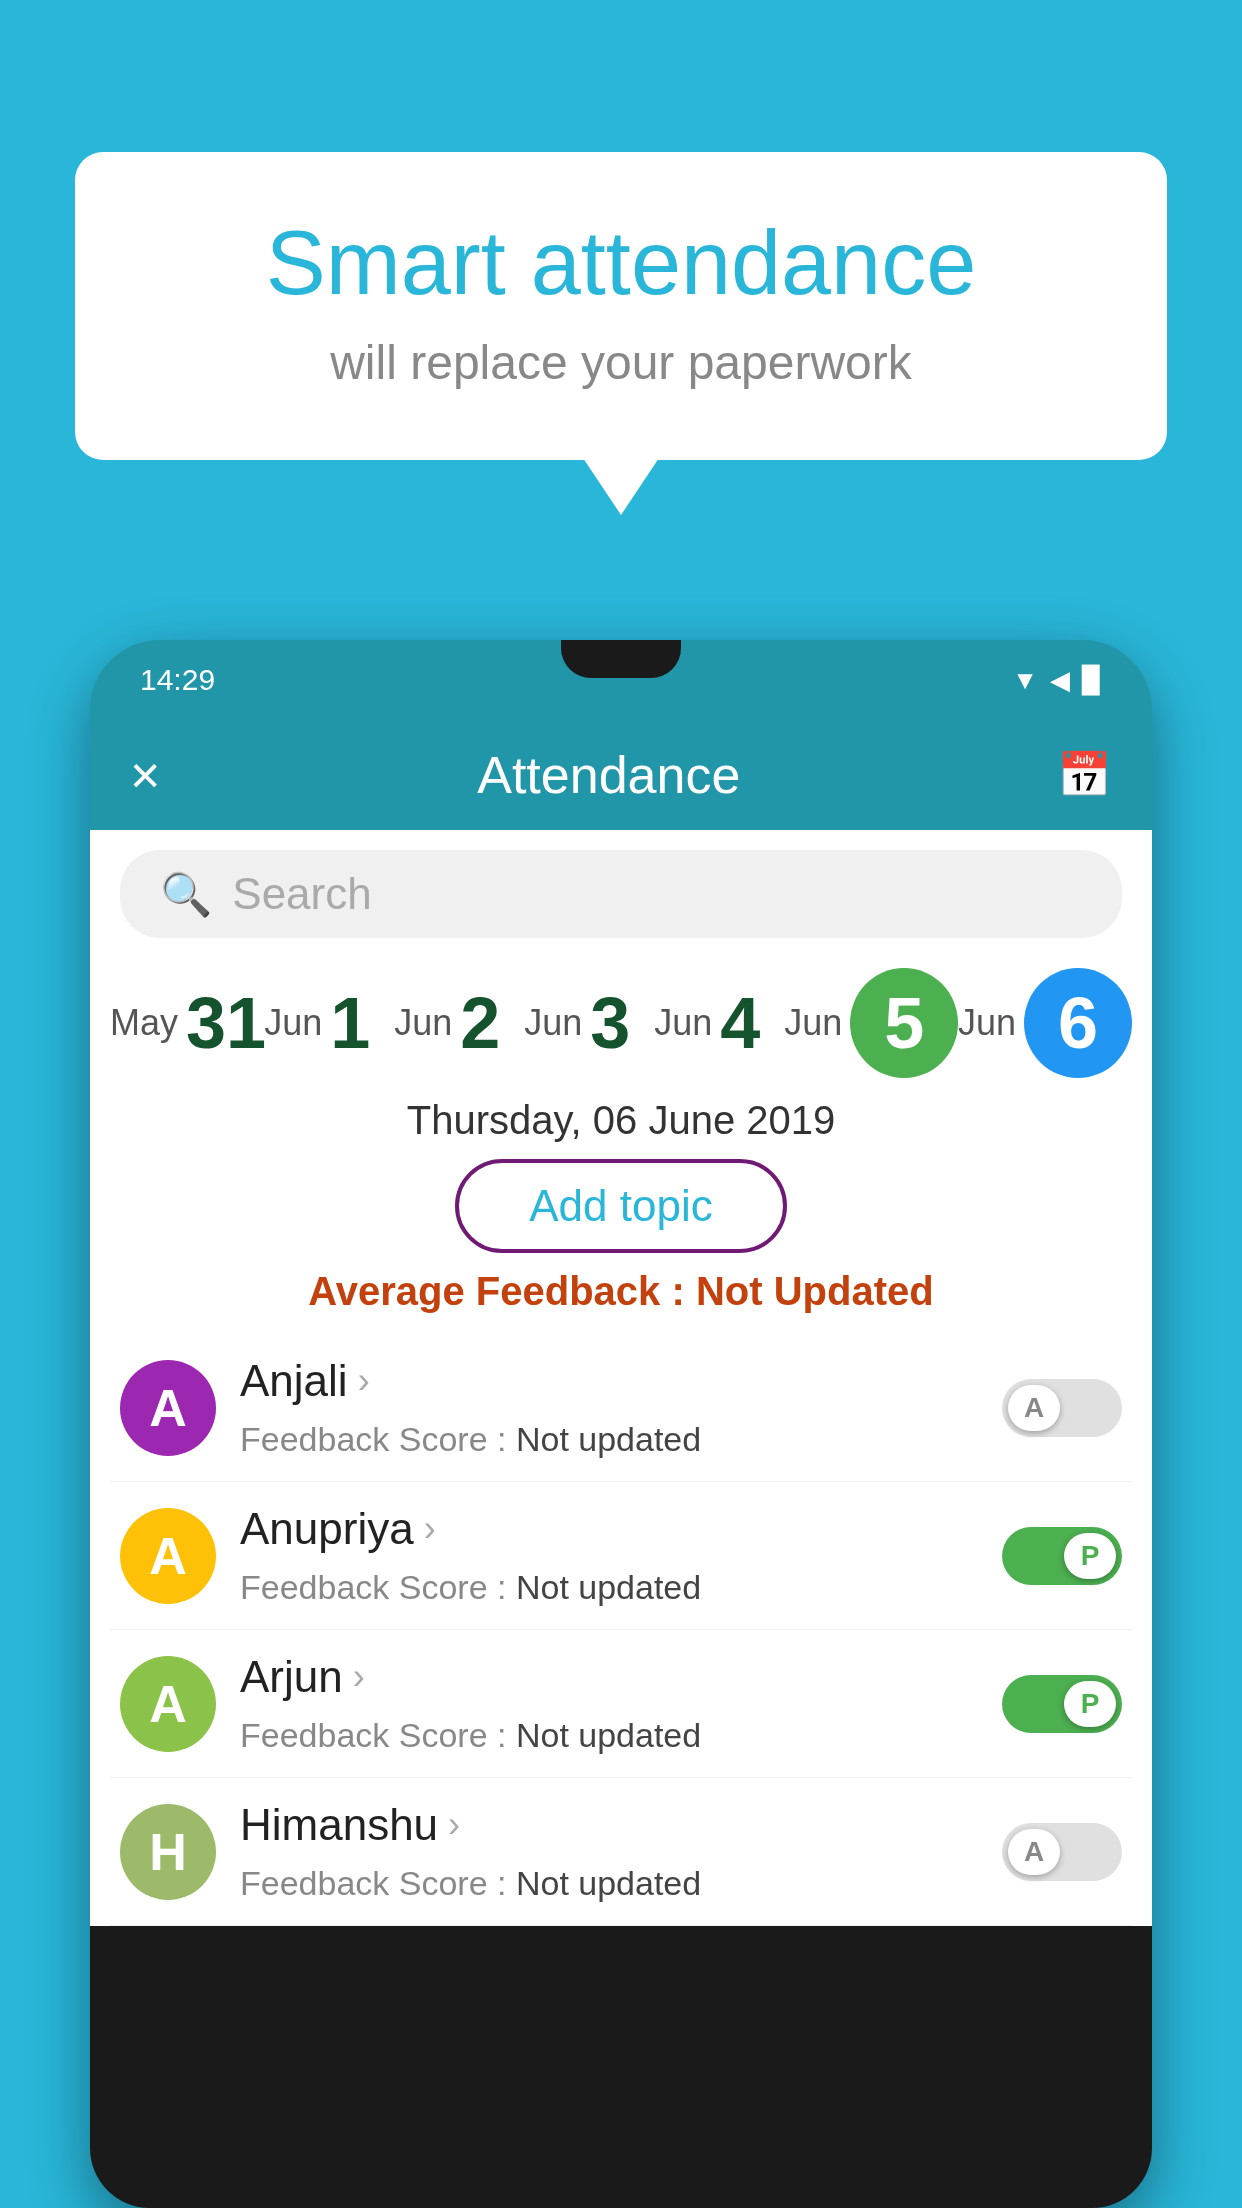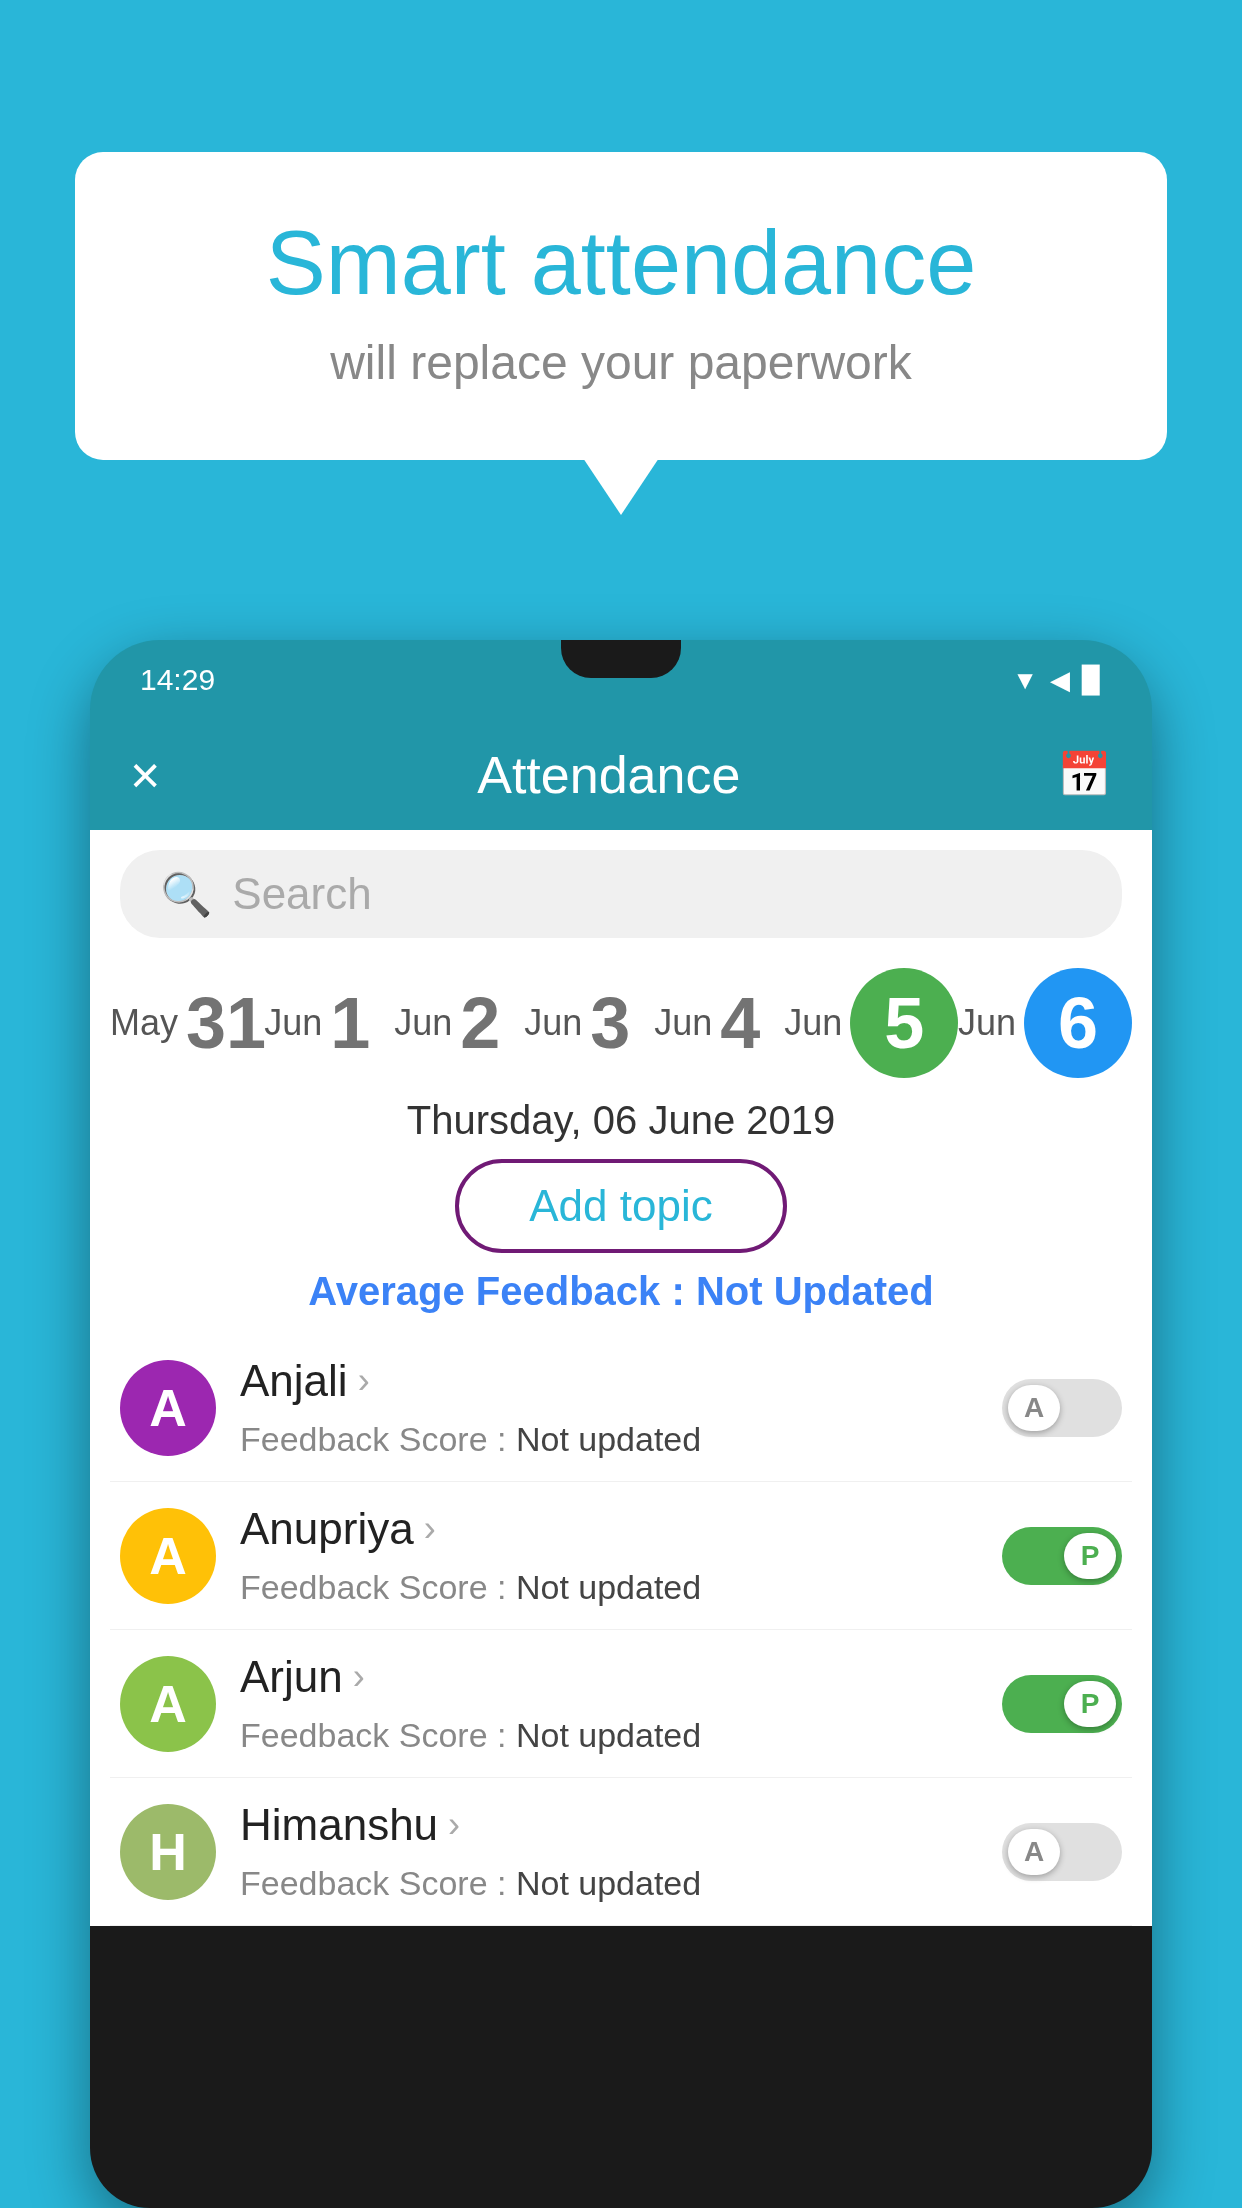--- a/index.html
+++ b/index.html
@@ -165,21 +165,21 @@
       min-width: 130px;
     }
     .date-month {
       font-size: 36px;
       color: #555;
       font-weight: 400;
     }
     .date-day {
       font-size: 72px;
       font-weight: 700;
-      color: #737373;
+      color: #14532d;
     }
     .date-item.selected-green .date-day-circle {
       background: #4caf50;
       color: white;
       width: 110px;
       height: 110px;
       border-radius: 50%;
       display: flex;
       align-items: center;
       justify-content: center;
@@ -223,21 +223,21 @@
     }
 
     
     .avg-feedback {
       text-align: center;
       font-size: 40px;
       color: #666;
       margin: 10px 0 20px;
     }
     .avg-feedback span {
-      color: #3b82f6;
+      color: #c2410c;
       font-weight: 600;
     }
 
     
     .student-list {
       padding: 0 20px;
     }
     .student-item {
       display: flex;
       align-items: center;

